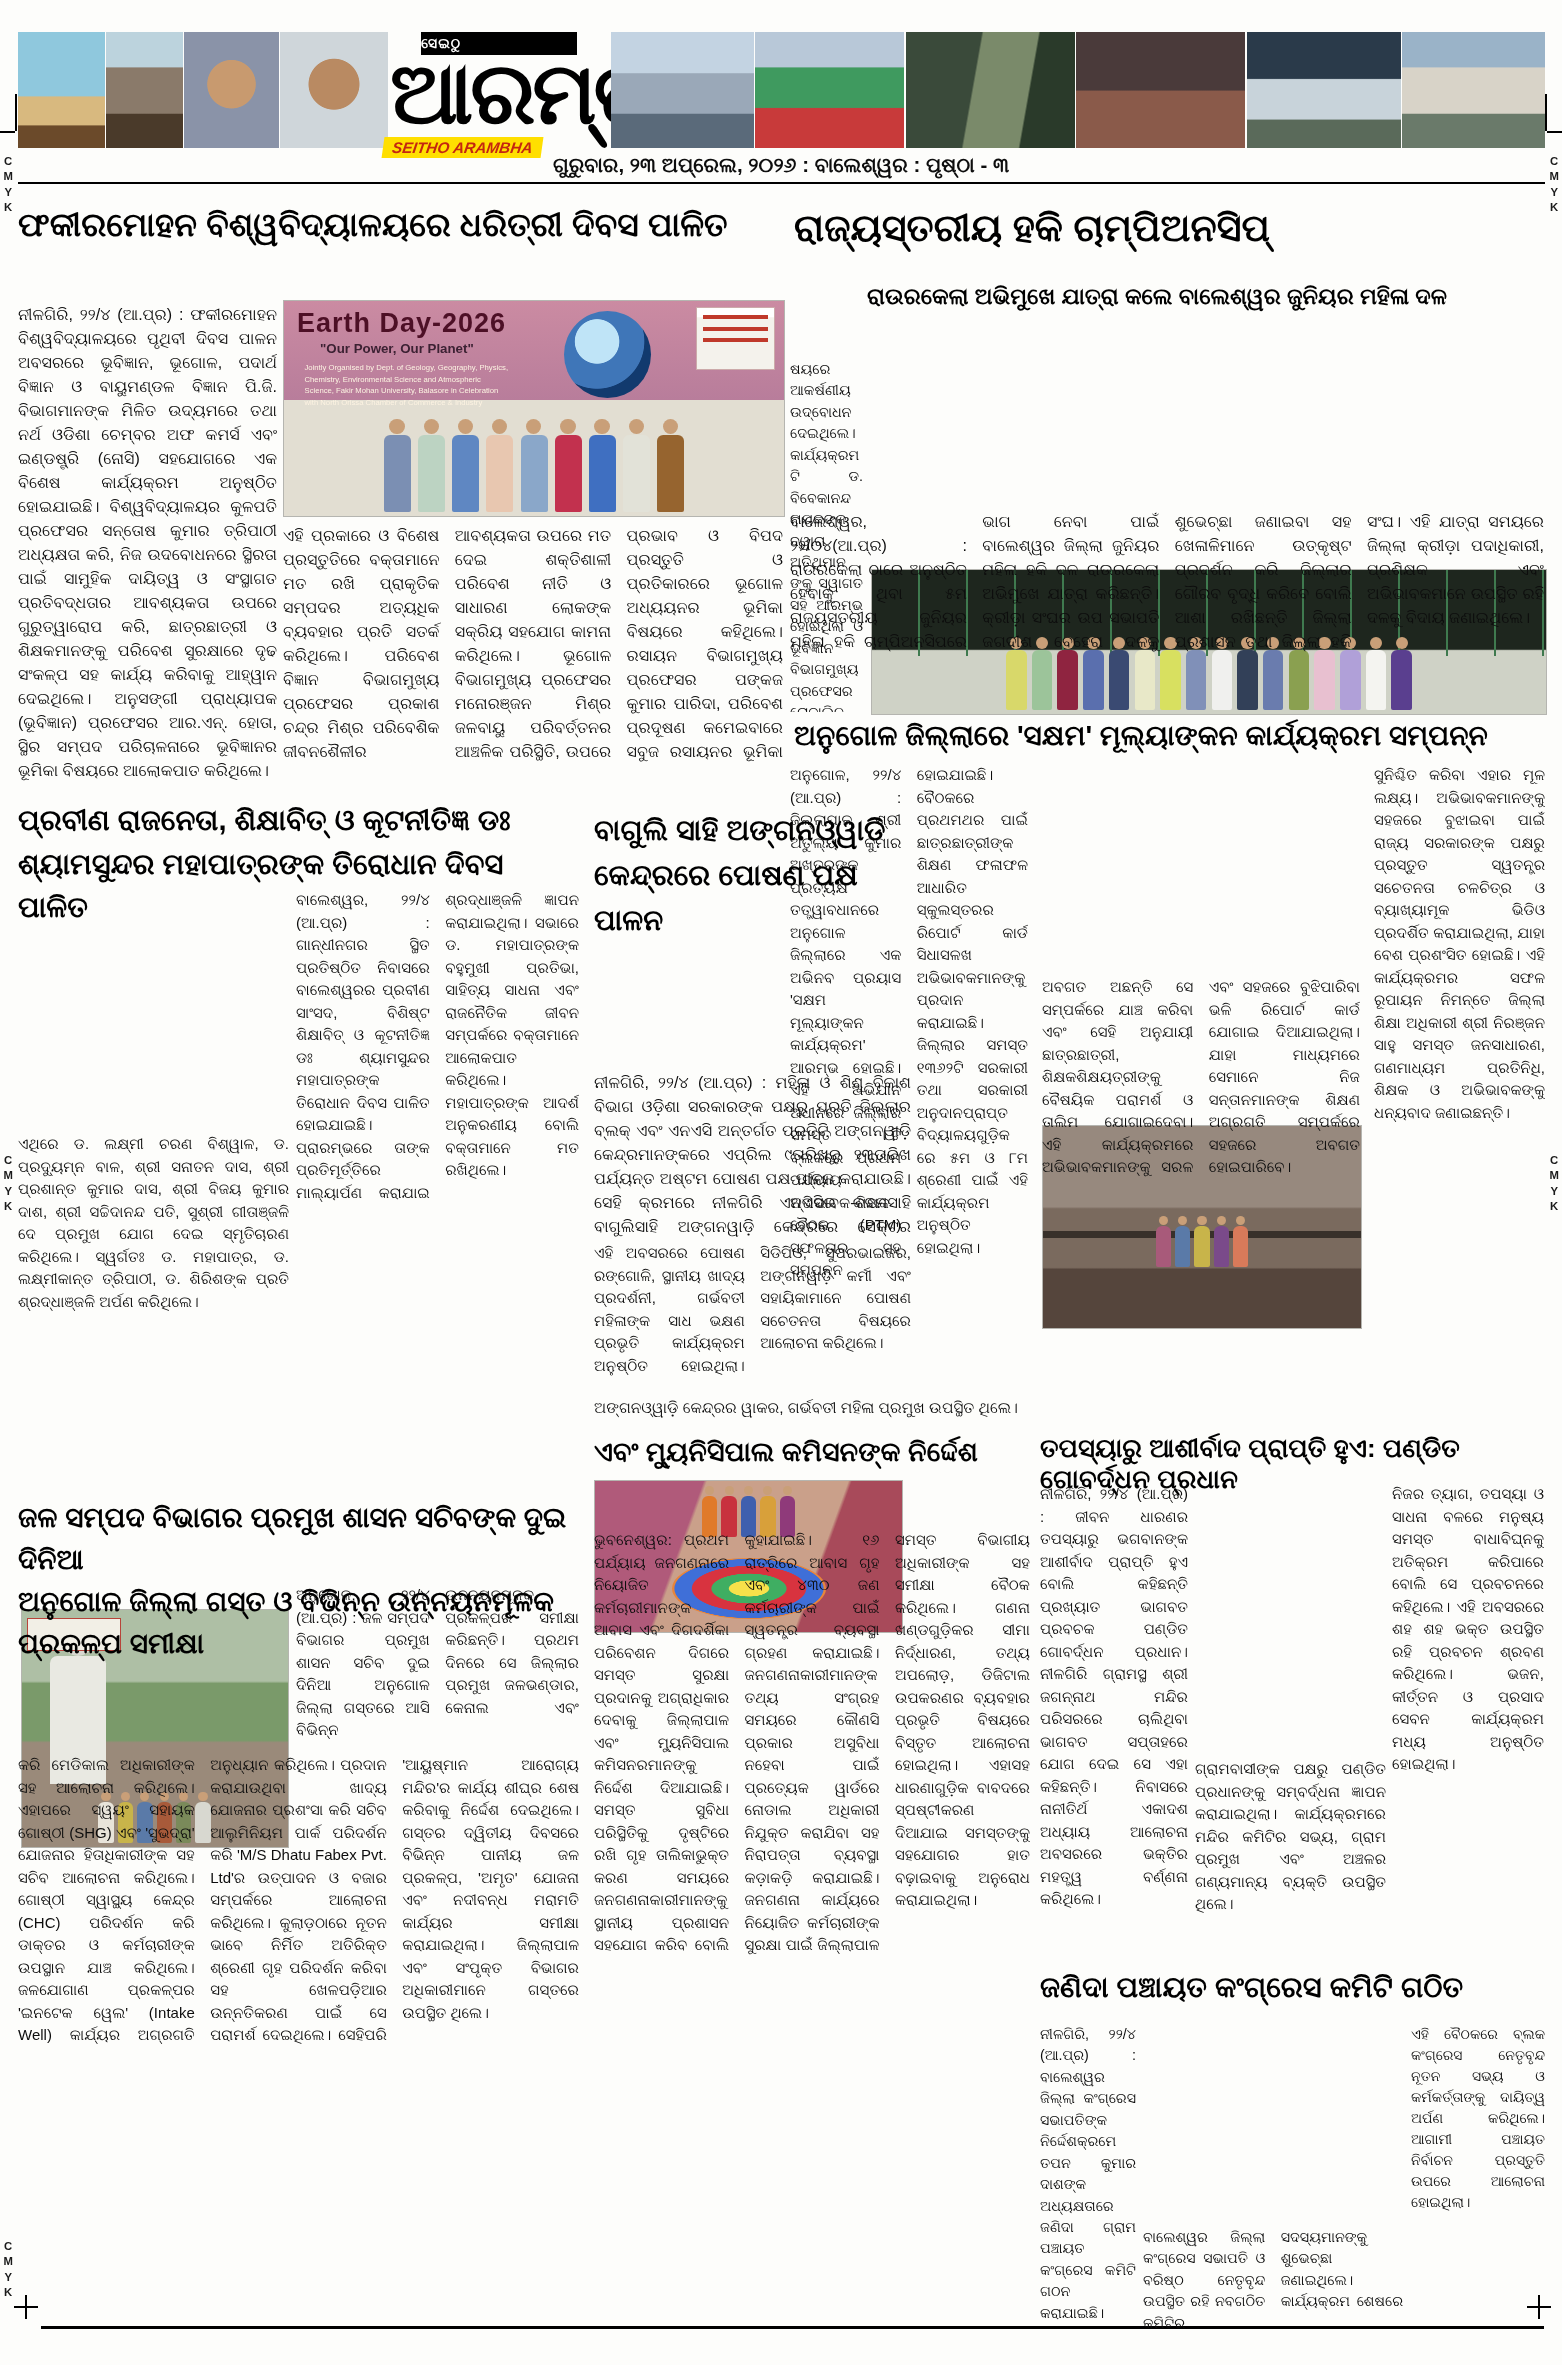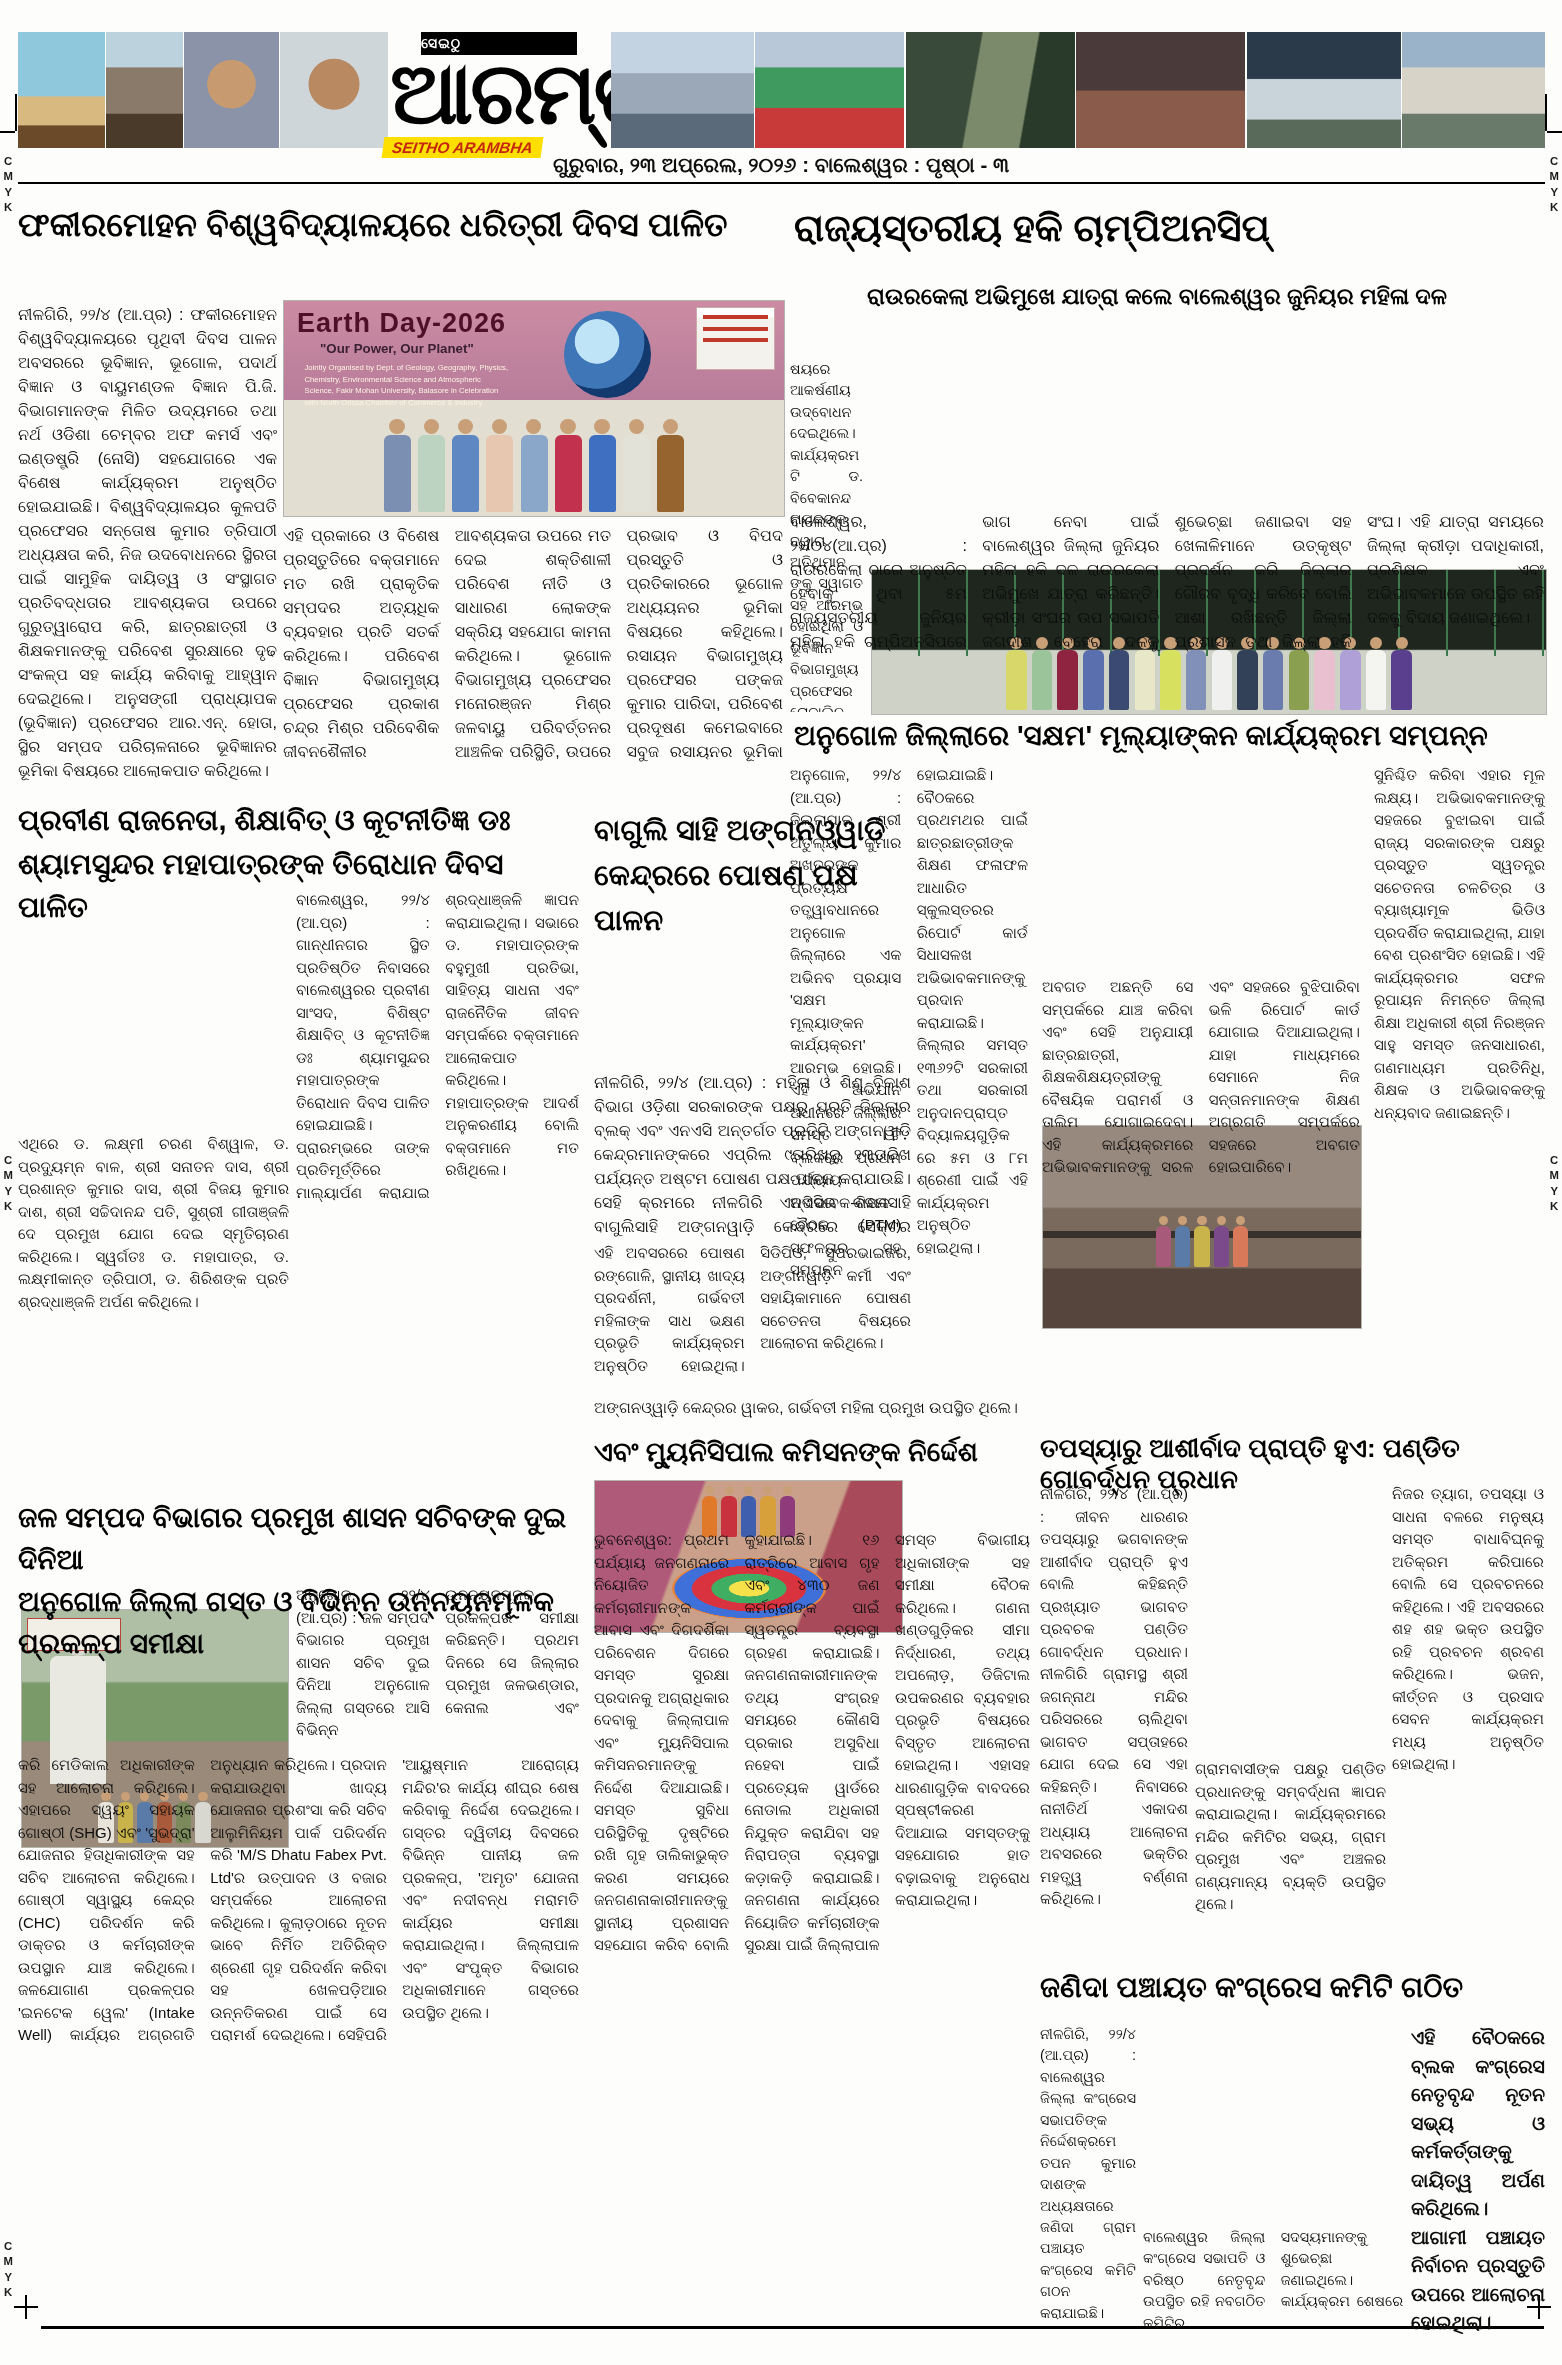--- a/index.html
+++ b/index.html
@@ -218,15 +218,15 @@
   <div>ଜଳ ସମ୍ପଦ ବିଭାଗର ପ୍ରମୁଖ ଶାସନ ସଚିବଙ୍କ ଦୁଇ ଦିନିଆ</div>
   <div>ଅନୁଗୋଳ ଜିଲ୍ଲା ଗସ୍ତ ଓ ବିଭିନ୍ନ ଉନ୍ନୟନମୂଳକ ପ୍ରକଳ୍ପ ସମୀକ୍ଷା</div>
 </div>
 
 <div class="abs bodytxt cols2" style="left:296px;top:1584px;width:283px;height:163px;font-size:15px;">ଅନୁଗୋଳ, ୨୨/୪ (ଆ.ପ୍ର) : ଜଳ ସମ୍ପଦ ବିଭାଗର ପ୍ରମୁଖ ଶାସନ ସଚିବ ଦୁଇ ଦିନିଆ ଅନୁଗୋଳ ଜିଲ୍ଲା ଗସ୍ତରେ ଆସି ବିଭିନ୍ନ ଉନ୍ନୟନମୂଳକ ପ୍ରକଳ୍ପର ସମୀକ୍ଷା କରିଛନ୍ତି। ପ୍ରଥମ ଦିନରେ ସେ ଜିଲ୍ଲାର ପ୍ରମୁଖ ଜଳଭଣ୍ଡାର, କେନାଲ ଏବଂ ଚେକଡ୍ୟାମ ପରିଦର୍ଶନ କରିଥିଲେ।</div>
 <div class="abs bodytxt cols3" style="left:18px;top:1754px;width:561px;height:583px;font-size:15px;">କରି ମେଡିକାଲ ଅଧିକାରୀଙ୍କ ସହ ଆଲୋଚନା କରିଥିଲେ। ଏହାପରେ ସ୍ୱୟଂ ସହାୟକ ଗୋଷ୍ଠୀ (SHG) ଏବଂ 'ସୁଭଦ୍ରା' ଯୋଜନାର ହିତାଧିକାରୀଙ୍କ ସହ ସଚିବ ଆଲୋଚନା କରିଥିଲେ। ଗୋଷ୍ଠୀ ସ୍ୱାସ୍ଥ୍ୟ କେନ୍ଦ୍ର (CHC) ପରିଦର୍ଶନ କରି ଡାକ୍ତର ଓ କର୍ମଚାରୀଙ୍କ ଉପସ୍ଥାନ ଯାଞ୍ଚ କରିଥିଲେ। ଜଳଯୋଗାଣ ପ୍ରକଳ୍ପର 'ଇନଟେକ ୱେଲ' (Intake Well) କାର୍ଯ୍ୟର ଅଗ୍ରଗତି ଅନୁଧ୍ୟାନ କରିଥିଲେ। ପ୍ରଦାନ କରାଯାଉଥିବା ଖାଦ୍ୟ ଯୋଜନାର ପ୍ରଶଂସା କରି ସଚିବ ଆଲୁମିନିୟମ ପାର୍କ ପରିଦର୍ଶନ କରି 'M/S Dhatu Fabex Pvt. Ltd'ର ଉତ୍ପାଦନ ଓ ବଜାର ସମ୍ପର୍କରେ ଆଲୋଚନା କରିଥିଲେ। କୁଲାଡ଼ଠାରେ ନୂତନ ଭାବେ ନିର୍ମିତ ଅତିରିକ୍ତ ଶ୍ରେଣୀ ଗୃହ ପରିଦର୍ଶନ କରିବା ସହ ଖେଳପଡ଼ିଆର ଉନ୍ନତିକରଣ ପାଇଁ ସେ ପରାମର୍ଶ ଦେଇଥିଲେ। ସେହିପରି 'ଆୟୁଷ୍ମାନ ଆରୋଗ୍ୟ ମନ୍ଦିର'ର କାର୍ଯ୍ୟ ଶୀଘ୍ର ଶେଷ କରିବାକୁ ନିର୍ଦ୍ଦେଶ ଦେଇଥିଲେ। ଗସ୍ତର ଦ୍ୱିତୀୟ ଦିବସରେ ବିଭିନ୍ନ ପାନୀୟ ଜଳ ପ୍ରକଳ୍ପ, 'ଅମୃତ' ଯୋଜନା ଏବଂ ନଦୀବନ୍ଧ ମରାମତି କାର୍ଯ୍ୟର ସମୀକ୍ଷା କରାଯାଇଥିଲା। ଜିଲ୍ଲାପାଳ ଏବଂ ସଂପୃକ୍ତ ବିଭାଗର ଅଧିକାରୀମାନେ ଗସ୍ତରେ ଉପସ୍ଥିତ ଥିଲେ।</div>
 
 <div class="abs hl" style="left:1040px;top:1971px;width:505px;font-size:29px;">ଜଣିଦା ପଞ୍ଚାୟତ କଂଗ୍ରେସ କମିଟି ଗଠିତ</div>
 <div class="abs bodytxt" style="left:1040px;top:2024px;width:96px;height:311px;font-size:14.3px;">ନୀଳଗିରି, ୨୨/୪ (ଆ.ପ୍ର) : ବାଲେଶ୍ୱର ଜିଲ୍ଲା କଂଗ୍ରେସ ସଭାପତିଙ୍କ ନିର୍ଦ୍ଦେଶକ୍ରମେ ତପନ କୁମାର ଦାଶଙ୍କ ଅଧ୍ୟକ୍ଷତାରେ ଜଣିଦା ଗ୍ରାମ ପଞ୍ଚାୟତ କଂଗ୍ରେସ କମିଟି ଗଠନ କରାଯାଇଛି।</div>
 
-<div class="abs bodytxt" style="left:1411px;top:2024px;width:134px;height:311px;font-size:19px;font-weight:bold;">ଏହି ବୈଠକରେ ବ୍ଲକ କଂଗ୍ରେସ ନେତୃବୃନ୍ଦ ନୂତନ ସଭ୍ୟ ଓ କର୍ମକର୍ତ୍ତାଙ୍କୁ ଦାୟିତ୍ୱ ଅର୍ପଣ କରିଥିଲେ। ଆଗାମୀ ପଞ୍ଚାୟତ ନିର୍ବାଚନ ପ୍ରସ୍ତୁତି ଉପରେ ଆଲୋଚନା ହୋଇଥିଲା।</div>
+<div class="abs bodytxt" style="left:1411px;top:2024px;width:134px;height:311px;font-size:14px;">ଏହି ବୈଠକରେ ବ୍ଲକ କଂଗ୍ରେସ ନେତୃବୃନ୍ଦ ନୂତନ ସଭ୍ୟ ଓ କର୍ମକର୍ତ୍ତାଙ୍କୁ ଦାୟିତ୍ୱ ଅର୍ପଣ କରିଥିଲେ। ଆଗାମୀ ପଞ୍ଚାୟତ ନିର୍ବାଚନ ପ୍ରସ୍ତୁତି ଉପରେ ଆଲୋଚନା ହୋଇଥିଲା।</div>
 <div class="abs bodytxt cols2" style="left:1143px;top:2227px;width:260px;height:109px;font-size:14.3px;">ବାଲେଶ୍ୱର ଜିଲ୍ଲା କଂଗ୍ରେସ ସଭାପତି ଓ ବରିଷ୍ଠ ନେତୃବୃନ୍ଦ ଉପସ୍ଥିତ ରହି ନବଗଠିତ କମିଟିର ସଦସ୍ୟମାନଙ୍କୁ ଶୁଭେଚ୍ଛା ଜଣାଇଥିଲେ। କାର୍ଯ୍ୟକ୍ରମ ଶେଷରେ ଧନ୍ୟବାଦ ଅର୍ପଣ କରାଯାଇଥିଲା।</div>
 
 
 </body></html>

